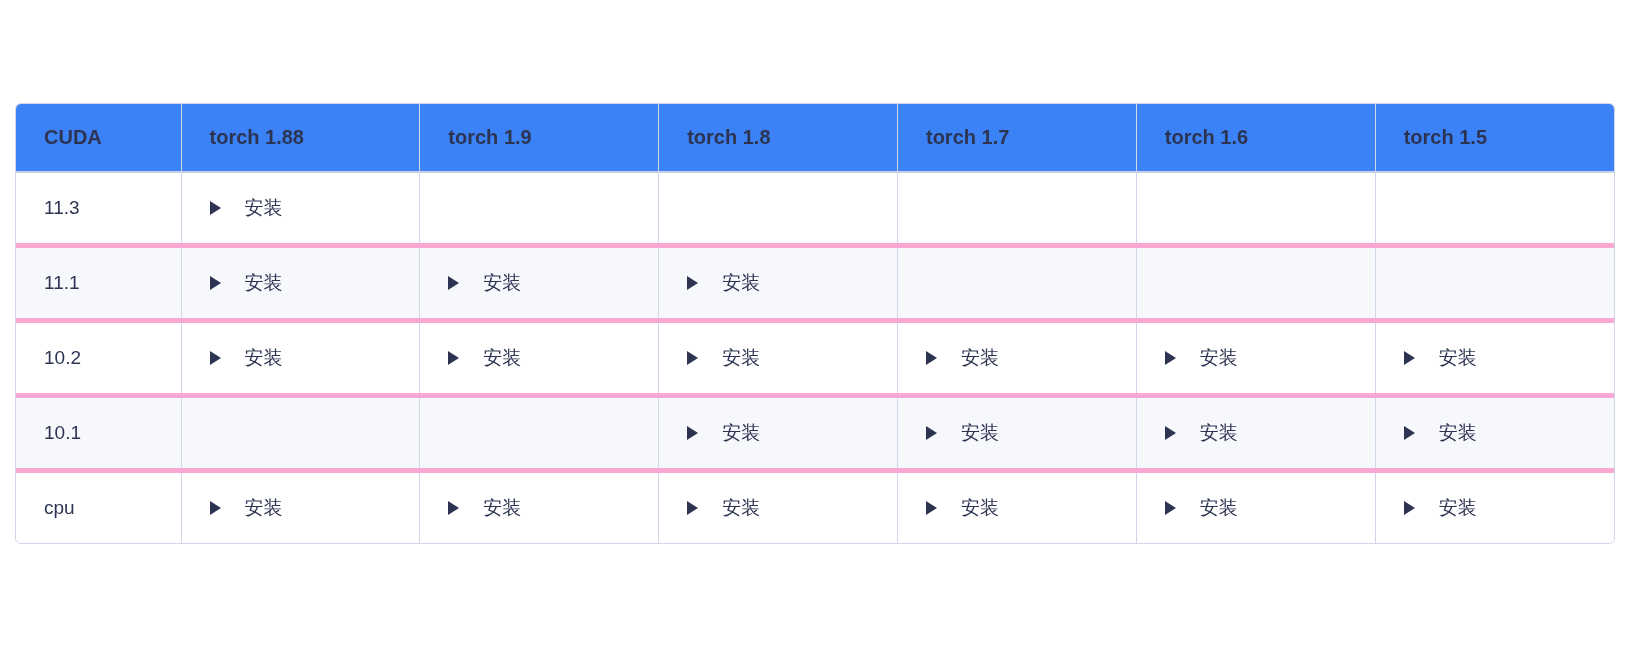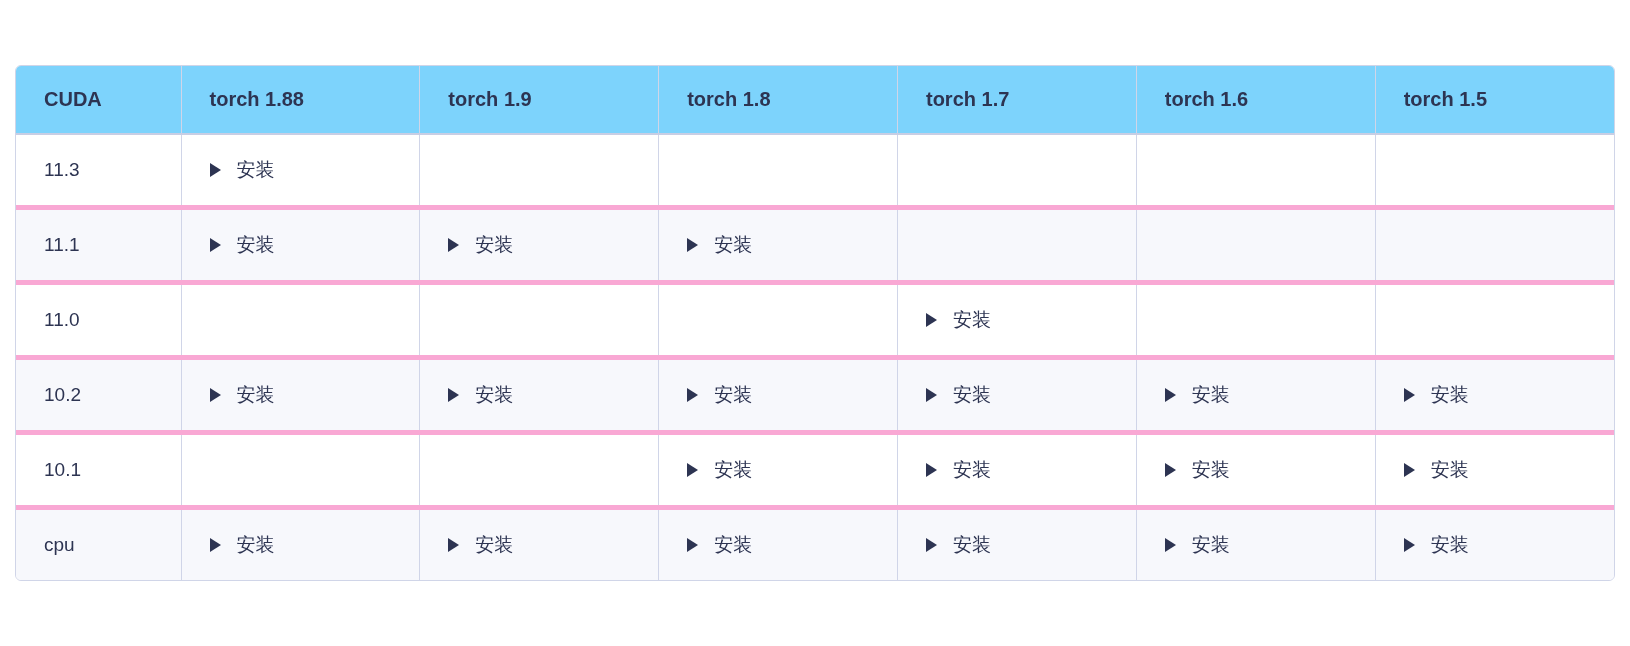--- a/index.html
+++ b/index.html
@@ -26,21 +26,21 @@
       overflow: hidden;
     }
 
     table {
       width: 100%;
       border-collapse: collapse;
       table-layout: fixed;
     }
 
     thead tr {
-      background: #7dd3fc;
+      background: #3b82f6;
     }
 
     thead th {
       padding: 22px 28px;
       text-align: left;
       font-size: 20px;
       font-weight: 700;
       color: #2d3452;
       border-right: 1px solid #d0d5e8;
       border-bottom: 2px solid #c8cee4;
@@ -76,21 +76,21 @@
       vertical-align: middle;
     }
 
     tbody td:last-child {
       border-right: none;
     }
 
     .install-link {
       display: inline-flex;
       align-items: center;
-      gap: 12px;
+      gap: 20px;
       color: #2d3452;
       font-size: 19px;
       cursor: pointer;
       text-decoration: none;
     }
 
     .triangle {
       display: inline-block;
       width: 0;
       height: 0;
@@ -146,32 +146,20 @@
             </a></td>
           <td><a class="install-link" href="#">
               <span class="triangle"></span>
               <span>安装</span>
             </a></td>
           <td></td>
           <td></td>
           <td></td>
         </tr>
         <tr>
-          <td>11.0</td>
-          <td></td>
-          <td></td>
-          <td></td>
-          <td><a class="install-link" href="#">
-              <span class="triangle"></span>
-              <span>安装</span>
-            </a></td>
-          <td></td>
-          <td></td>
-        </tr>
-        <tr>
           <td>10.2</td>
           <td><a class="install-link" href="#">
               <span class="triangle"></span>
               <span>安装</span>
             </a></td>
           <td><a class="install-link" href="#">
               <span class="triangle"></span>
               <span>安装</span>
             </a></td>
           <td><a class="install-link" href="#">

